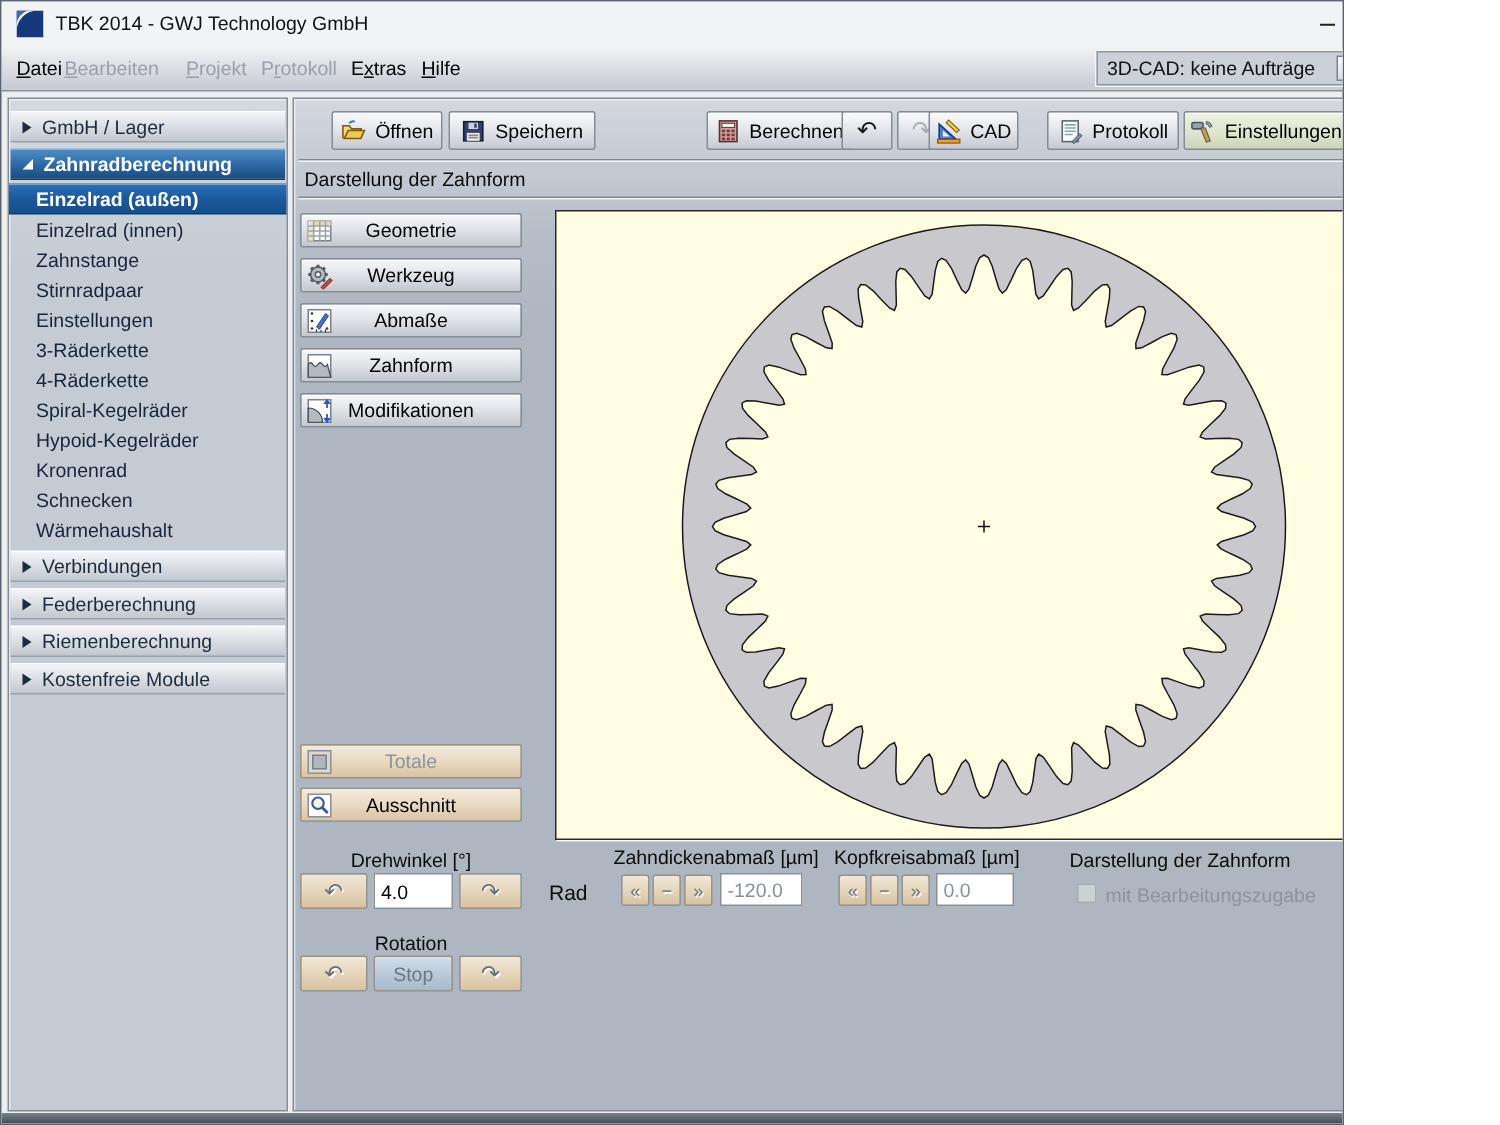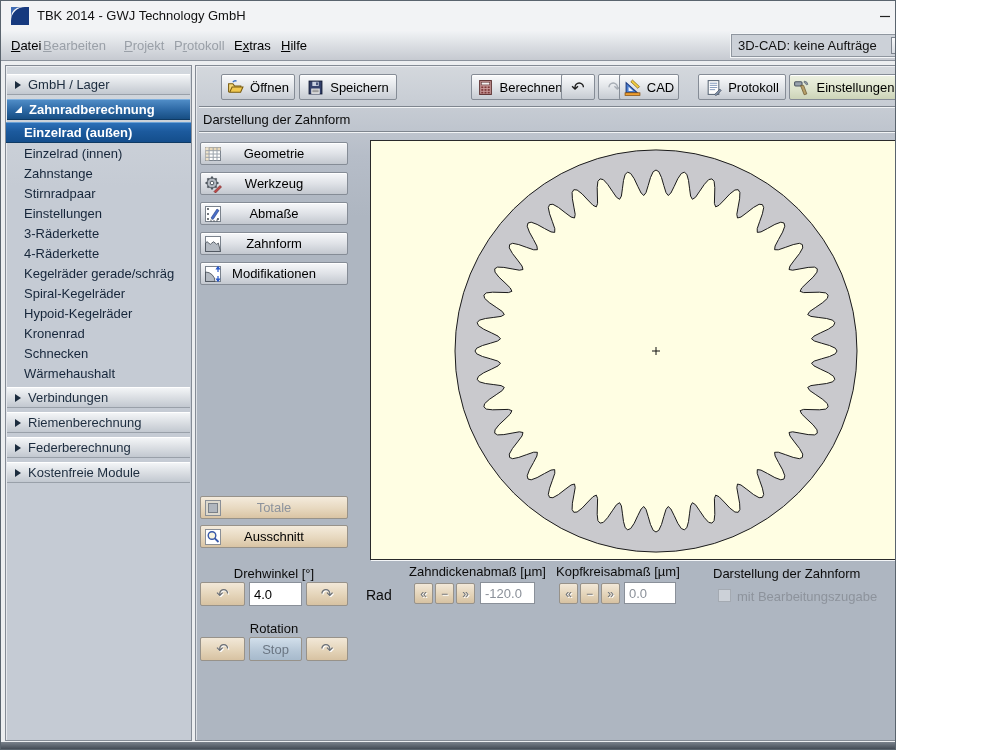--- a/index.html
+++ b/index.html
@@ -146,38 +146,37 @@
       <span>Zahnradberechnung</span>
     </div>
     <div id="side-items">
       <div class="side-item selected">Einzelrad (außen)</div>
       <div class="side-item">Einzelrad (innen)</div>
       <div class="side-item">Zahnstange</div>
       <div class="side-item">Stirnradpaar</div>
       <div class="side-item">Einstellungen</div>
       <div class="side-item">3-Räderkette</div>
       <div class="side-item">4-Räderkette</div>
-      <div class="side-item">Kegelräder gerade/schräg</div>
       <div class="side-item">Spiral-Kegelräder</div>
       <div class="side-item">Hypoid-Kegelräder</div>
       <div class="side-item">Kronenrad</div>
       <div class="side-item">Schnecken</div>
       <div class="side-item">Wärmehaushalt</div>
     </div>
     <div class="side-header">
       <span class="tri-collapsed"></span>
       <span>Verbindungen</span>
     </div>
     <div class="side-header">
       <span class="tri-collapsed"></span>
-      <span>Riemenberechnung</span>
+      <span>Federberechnung</span>
     </div>
     <div class="side-header">
       <span class="tri-collapsed"></span>
-      <span>Federberechnung</span>
+      <span>Riemenberechnung</span>
     </div>
     <div class="side-header">
       <span class="tri-collapsed"></span>
       <span>Kostenfreie Module</span>
     </div>
   </div>
 
   <div id="main" class="panel">
 
     <div class="tb-btn" style="left:3px; width:74px">

